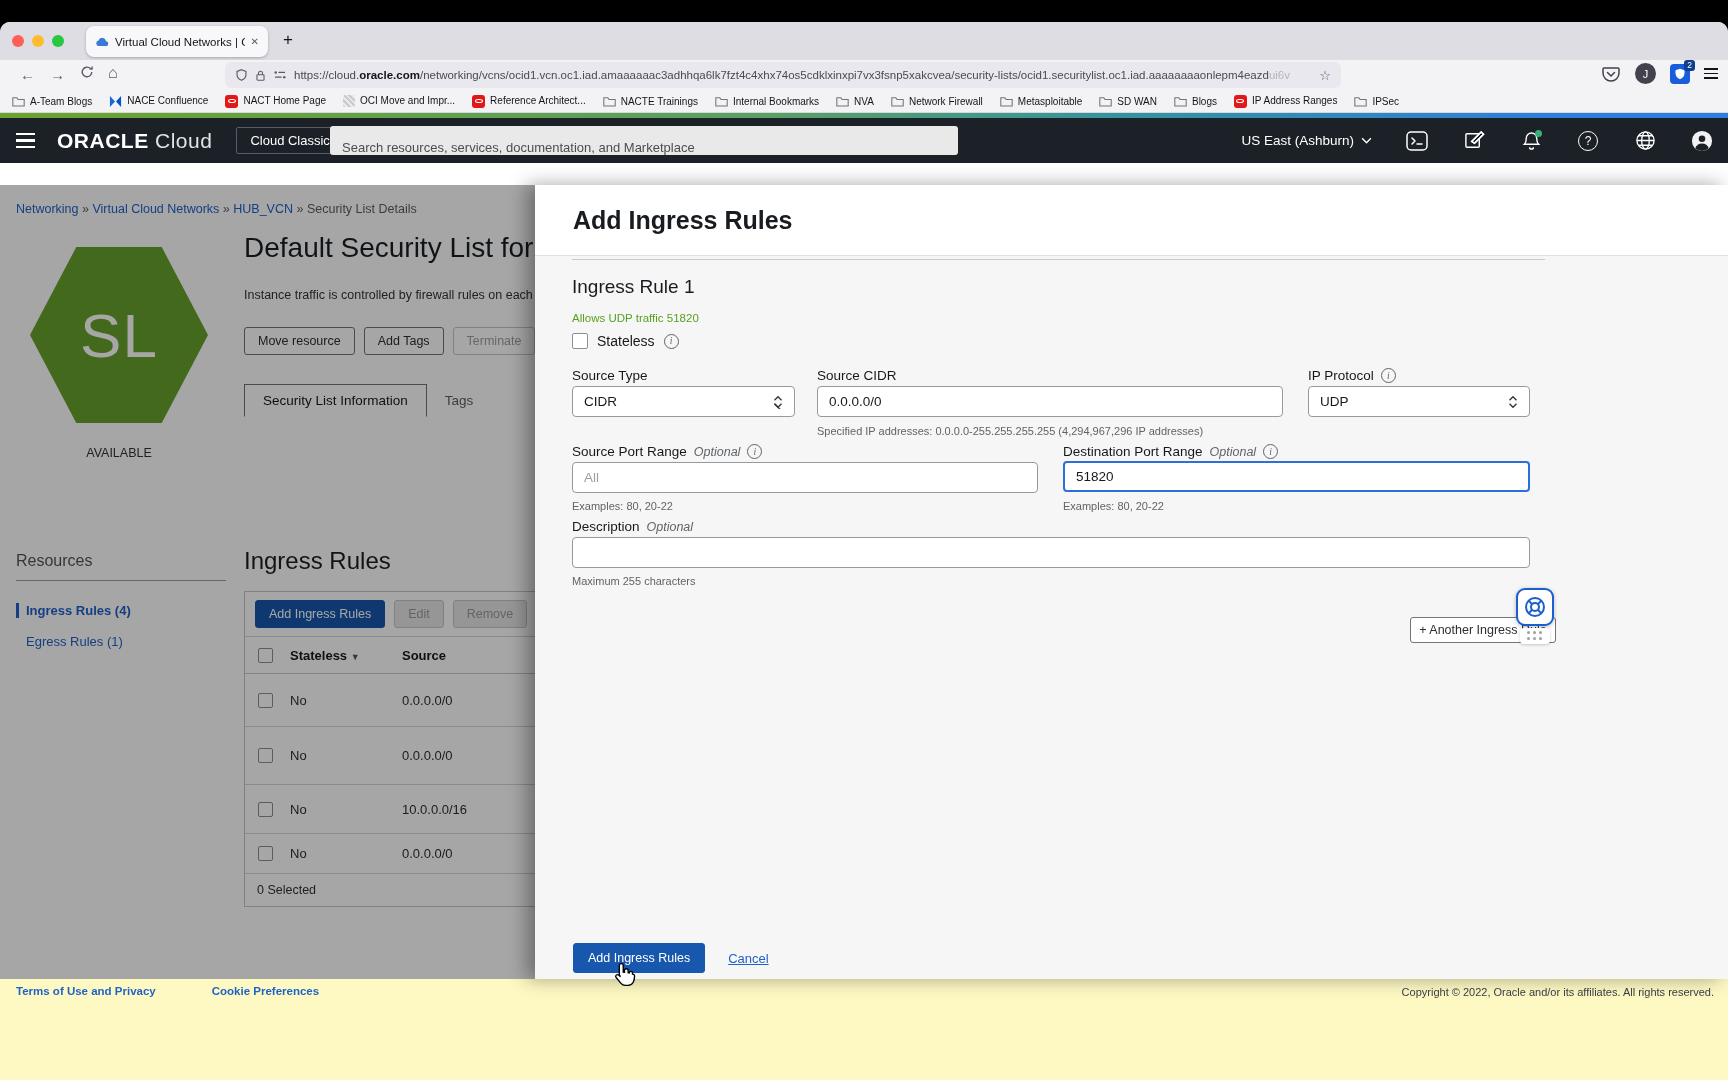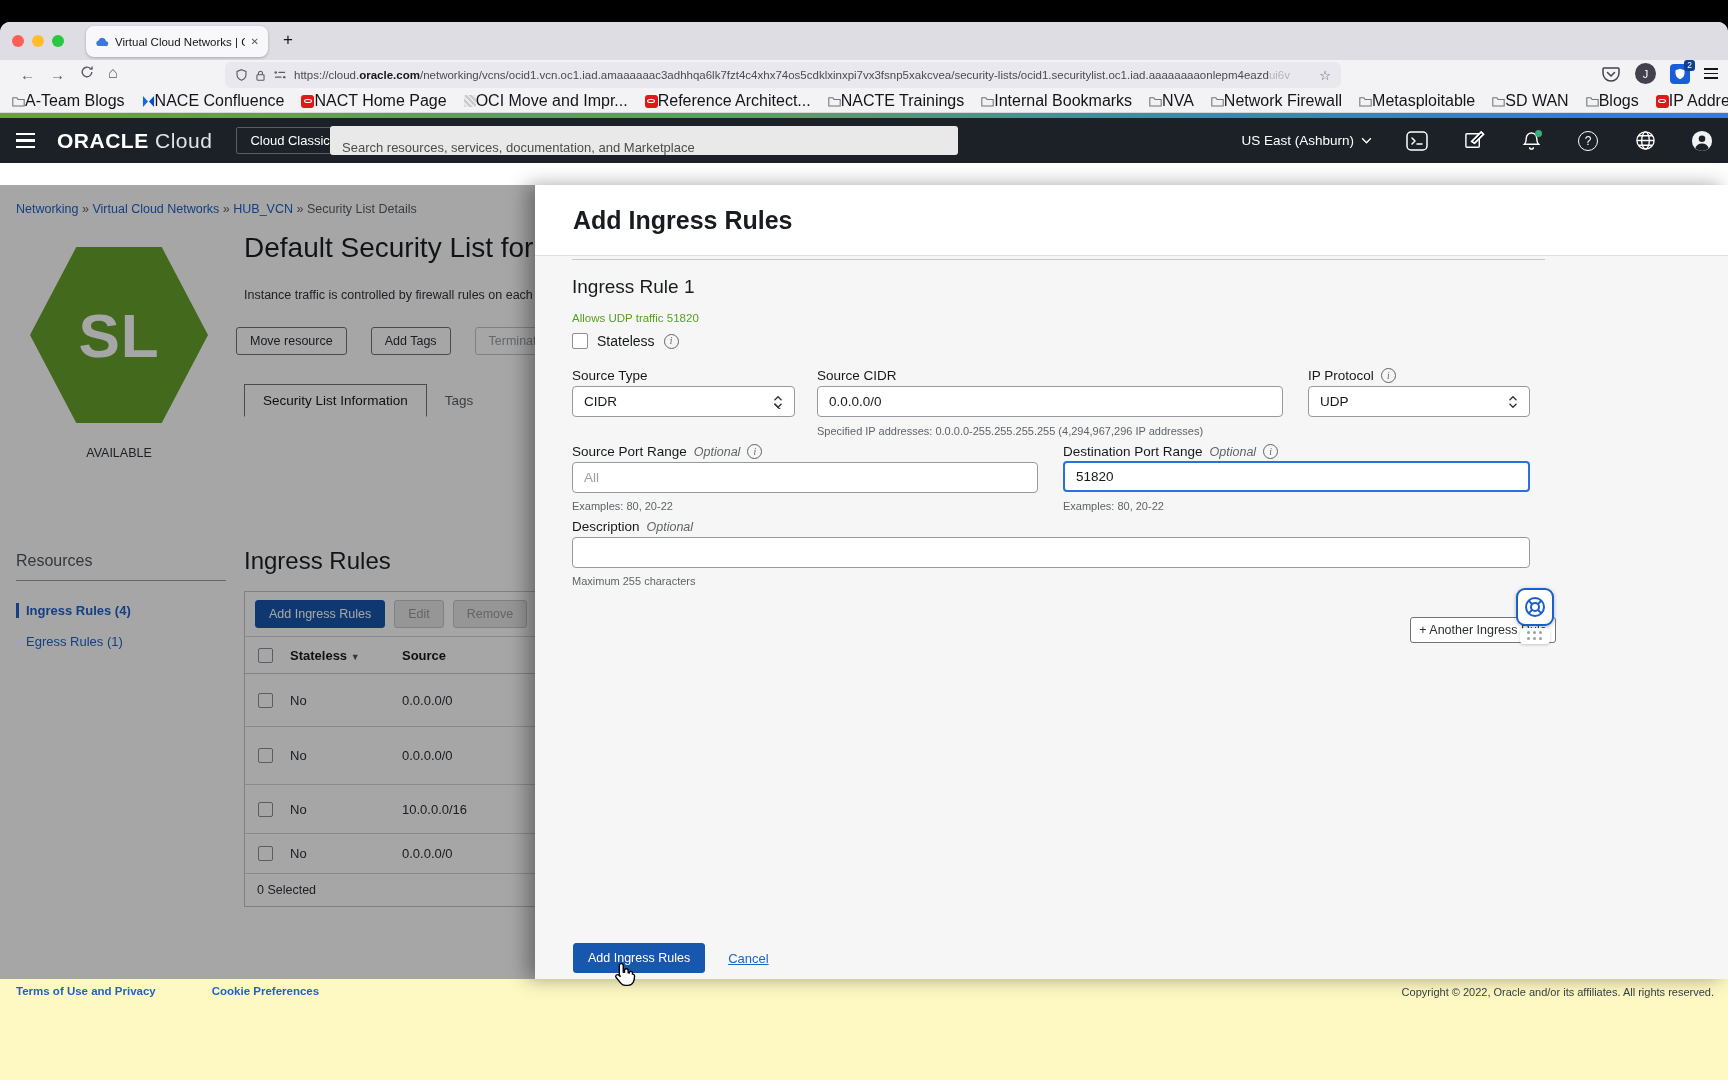--- a/index.html
+++ b/index.html
@@ -23,21 +23,21 @@
   .url-text b{color:#15141a;font-weight:bold}
   .url-fade{color:#b5b5bd}
   .url-star{font-size:13px;color:#5b5b66}
   .tb-right{position:absolute;right:10px;top:3px;display:flex;align-items:center;gap:14px}
   .avatar-j{width:21px;height:21px;border-radius:50%;background:#42414d;color:#fff;font-size:11px;display:flex;align-items:center;justify-content:center}
   .bw{position:relative;width:20px;height:20px;background:#175ddc;border-radius:4px;display:flex;align-items:center;justify-content:center}
   .bw-badge{position:absolute;top:-4px;right:-5px;background:#103f8f;color:#fff;font-size:8.5px;border-radius:3px;padding:0 3px;line-height:11px}
   .burger{display:inline-flex;flex-direction:column;gap:3px}
   .burger i{display:block;width:14px;height:1.6px;background:#15141a}
   .bookmarks{height:23px;background:#f3f2f5;border-bottom:1px solid #d9d8dd;display:flex;align-items:center;gap:17px;padding:0 12px;overflow:hidden}
-  .bm{display:inline-flex;align-items:center;font-size:16px;color:#15141a;white-space:nowrap}
+  .bm{display:inline-flex;align-items:flex-start;gap:5px;font-size:10px;color:#15141a;white-space:nowrap}
   .fav-oracle{width:13px;height:13px;background:#e21818;border-radius:3px;display:flex;align-items:center;justify-content:center}
   .fav-oracle i{width:8px;height:4.5px;border:1.4px solid #fff;border-radius:50%}
   .fav-generic{width:12px;height:12px;background:repeating-linear-gradient(45deg,#c9c9ce 0 2px,#e9e9ee 2px 4px);border-radius:2px}
 
   
   .gstrip{height:5px;background:linear-gradient(90deg,#6ba32d 0%,#58a066 45%,#35939f 65%,#2d7fdc 90%,#2f7de1 100%)}
   .ocihead{height:45px;background:#1c2127;position:relative;display:flex;align-items:center}
   .oci-burger{display:inline-flex;flex-direction:column;gap:4px;margin-left:16px}
   .oci-burger i{display:block;width:19px;height:2.5px;background:#fff}
   .brand{margin-left:22px;font-size:21px;color:#fff;letter-spacing:.5px}
@@ -50,25 +50,25 @@
   .oci-ico{width:24px;height:24px;display:flex;align-items:center;justify-content:center;position:relative}
   .helpq{width:20px;height:20px;border:1.5px solid #fff;border-radius:50%;color:#fff;font-size:12px;display:flex;align-items:center;justify-content:center}
   .belldot{position:absolute;top:1px;right:1px;width:7px;height:7px;border-radius:50%;background:#35b27c}
 
   
   .content{position:absolute;top:163px;left:0;right:0;height:794px;background:#1d4ed8}
   .page{position:absolute;inset:0;background:#fff}
   .crumb{position:absolute;left:16px;top:17px;font-size:12.5px;color:#5a5f64}
   .crumb a{color:#1f62c9;text-decoration:none}
   .hex{position:absolute;left:30px;top:62px;width:178px;height:176px;background:#67a12b;clip-path:polygon(26% 0%,74% 0%,100% 50%,74% 100%,26% 100%,0% 50%);display:flex;align-items:center;justify-content:center}
-  .hex span{color:#fff;font-size:62px;font-weight:bold;letter-spacing:1px}
+  .hex span{color:#fff;font-size:62px;font-weight:normal;letter-spacing:1px}
   .avail{position:absolute;left:30px;top:261px;width:178px;text-align:center;font-size:12.5px;color:#30343a}
   .ptitle{position:absolute;left:244px;top:47px;font-size:28px;color:#1b1f24;white-space:nowrap}
   .psub{position:absolute;left:244px;top:103px;font-size:12.5px;color:#30343a;white-space:nowrap}
-  .actions{position:absolute;left:236px;top:142px;display:flex;gap:24px}
+  .actions{position:absolute;left:244px;top:142px;display:flex;gap:9px}
   .btn{font-size:12.5px;border-radius:3px;padding:6px 13px;border:1px solid #6f757b;background:#fff;color:#2b2f34;white-space:nowrap}
   .btn.dis{color:#9aa0a5;border-color:#c3c7ca}
   .btn.prim{background:#1757ae;border-color:#1757ae;color:#fff}
   .btn.gray{background:#e7e7e7;border-color:#c6c6c6;color:#9a9a9a}
   .tabs{position:absolute;left:244px;top:199px;display:flex;align-items:flex-end}
   .tab-a{border:1px solid #6f757b;border-bottom:1px solid #fff;background:#fff;font-size:13.5px;color:#16191c;padding:8px 18px;position:relative;z-index:2;margin-bottom:-1px}
   .tab-i{font-size:13.5px;color:#5a5f64;padding:8px 18px}
   .card{position:absolute;left:244px;top:229px;width:560px;height:172px;border:1px solid #6f757b;background:#fff;padding:30px 20px;font-size:12.5px;color:#2b2f34}
   .card .row{margin-bottom:24px;display:flex;gap:7px;align-items:baseline}
   .card b{font-weight:bold;color:#16191c}

